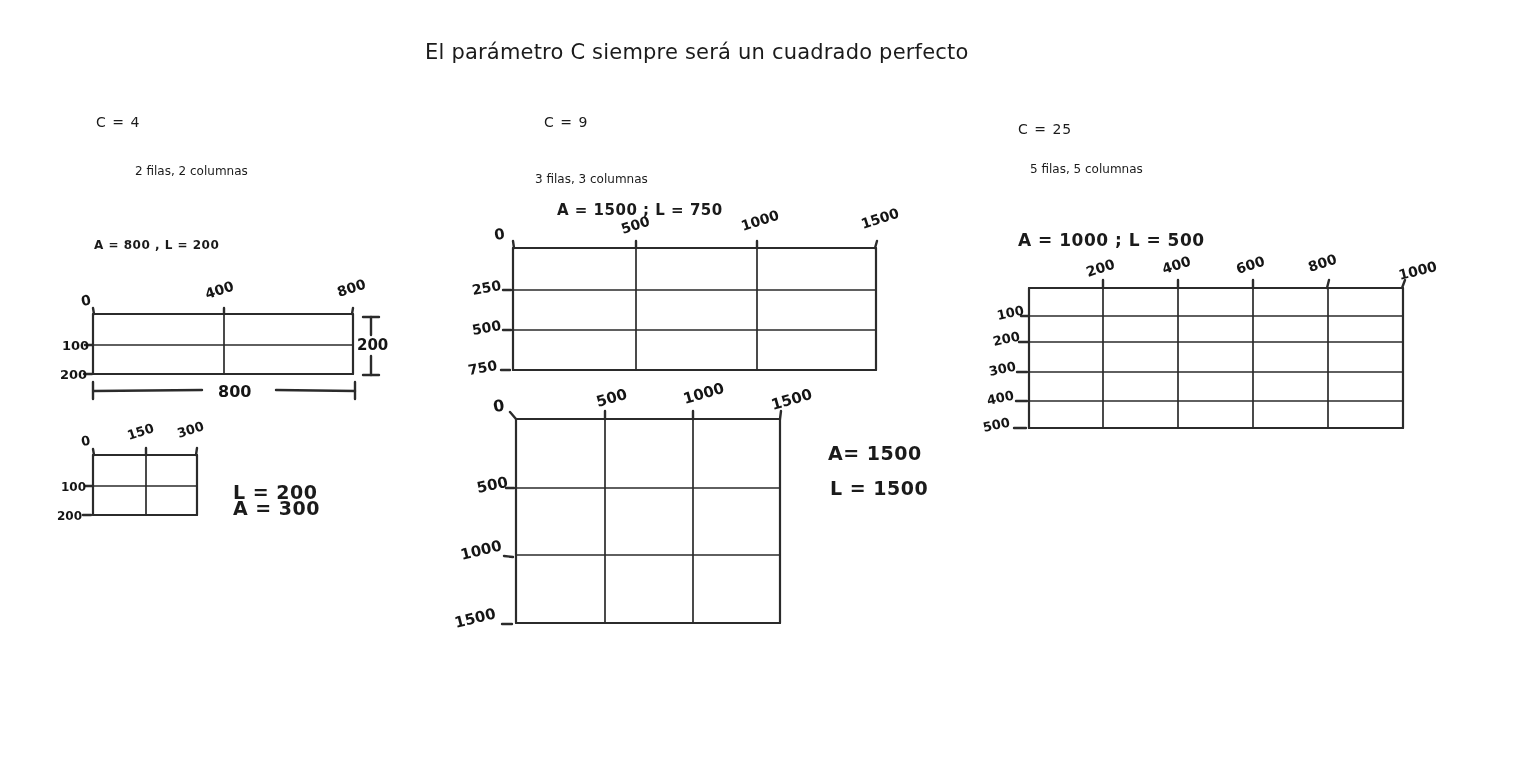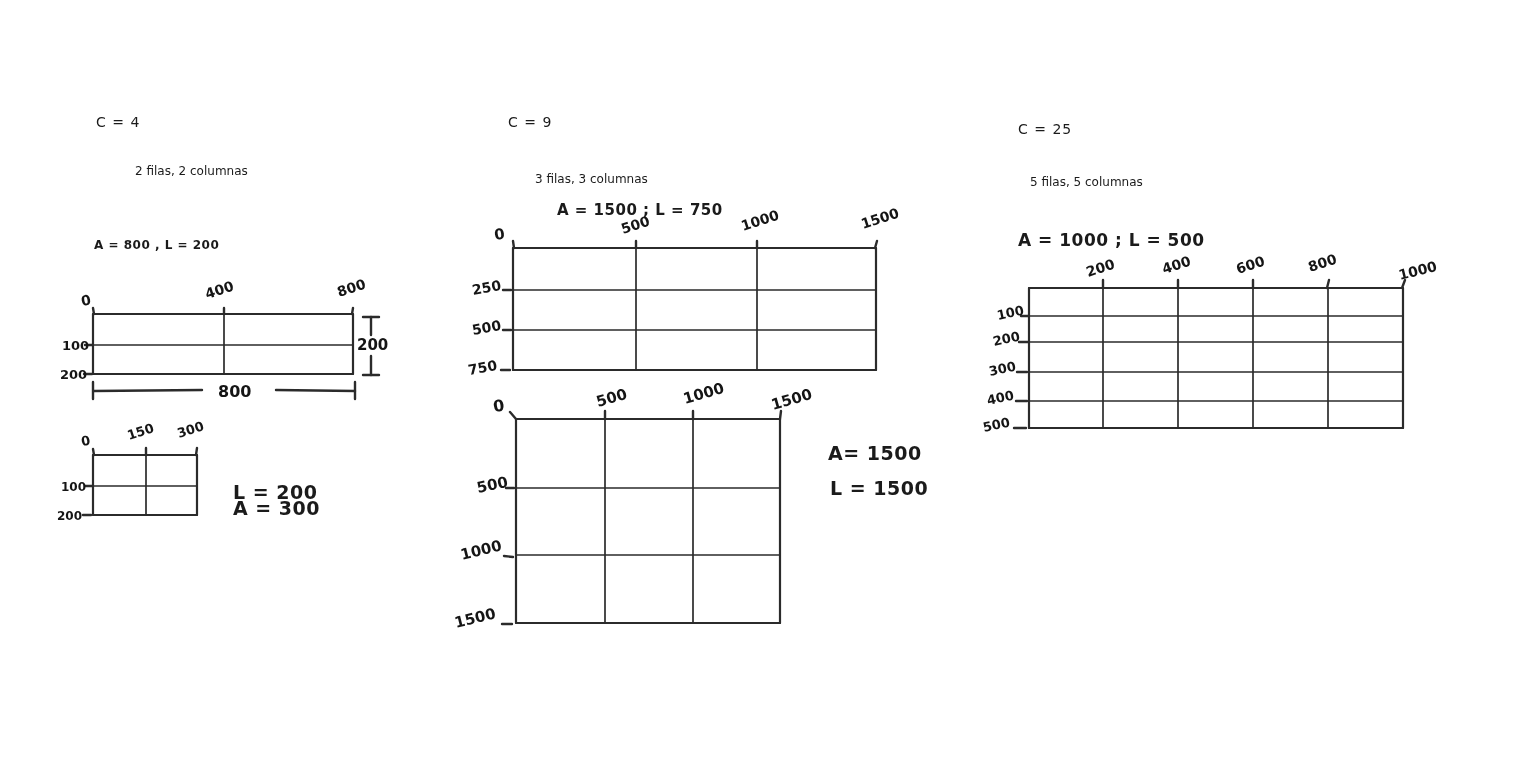--- a/index.html
+++ b/index.html
@@ -22,20 +22,21 @@
   svg text{fill:#151515;font-family:"DejaVu Sans","Liberation Sans",sans-serif;font-weight:bold;}
   .tk{font-size:14px;}
   .yl{font-size:13px;}
   .dimtxt{font-size:15px;}
 </style>
 </head>
 <body>
 
 <div id="page">
 
+  <div class="abs title" style="left:425px;top:40px;">El parámetro C siempre será un cuadrado perfecto</div>
 
   <div class="abs c-label" style="left:96px;top:114px;">C = 4</div>
   <div class="abs note" style="left:135px;top:164px;">2 filas, 2 columnas</div>
   <div class="abs params" style="left:94px;top:238px;">A = 800 ,   L = 200</div>
 
   <svg class="abs" style="left:60px;top:286px;" width="360" height="130" viewBox="0 0 360 130">
     <g>
       <line class="outer" x1="33" y1="28" x2="293" y2="28"></line>
       <line class="inner" x1="33" y1="59" x2="293" y2="59"></line>
       <line class="outer" x1="33" y1="88" x2="293" y2="88"></line>
@@ -86,21 +87,21 @@
     <text class="yl" x="27" y="23" transform="rotate(-10 27 23)">0</text>
     <text class="yl" x="74" y="17" transform="rotate(-18 74 17)">150</text>
     <text class="yl" x="124" y="15" transform="rotate(-18 124 15)">300</text>
     <text class="yl" x="6" y="68" style="font-size:12px">100</text>
     <text class="yl" x="2" y="97" style="font-size:12px">200</text>
   </svg>
 
   <div class="abs side-label" style="left:233px;top:449px;margin-top:48px;">A = 300</div>
   <div class="abs side-label" style="left:233px;top:481px;">L = 200</div>
 
-  <div class="abs c-label" style="left:508px;top:114px;">C = 9</div>
+  <div class="abs c-label" style="left:544px;top:114px;">C = 9</div>
   <div class="abs note" style="left:535px;top:172px;">3 filas, 3 columnas</div>
   <div class="abs params" style="left:557px;top:201px;font-size:15px;">A = 1500 ;   L = 750</div>
 
   <svg class="abs" style="left:455px;top:218px;" width="465" height="165" viewBox="0 0 465 165">
     <g>
       <line class="outer" x1="58" y1="30" x2="421" y2="30"></line>
       <line class="inner" x1="58" y1="72" x2="421" y2="72"></line>
       <line class="inner" x1="58" y1="112" x2="421" y2="112"></line>
       <line class="outer" x1="58" y1="152" x2="421" y2="152"></line>
       <line class="outer" x1="58" y1="30" x2="58" y2="152"></line>
@@ -148,21 +149,21 @@
     <text class="tk" x="333" y="17" style="font-size:15px" transform="rotate(-16 333 17)">1500</text>
     <text class="tk" x="38" y="100" style="font-size:15px" transform="rotate(-12 38 100)">500</text>
     <text class="tk" x="22" y="167" style="font-size:15px" transform="rotate(-14 22 167)">1000</text>
     <text class="tk" x="16" y="235" style="font-size:15px" transform="rotate(-14 16 235)">1500</text>
   </svg>
 
   <div class="abs side-label" style="left:828px;top:442px;">A= 1500</div>
   <div class="abs side-label" style="left:830px;top:477px;">L = 1500</div>
 
   <div class="abs c-label" style="left:1018px;top:121px;">C = 25</div>
-  <div class="abs note" style="left:1030px;top:175px;">5 filas, 5 columnas</div>
+  <div class="abs note" style="left:1030px;top:162px;">5 filas, 5 columnas</div>
   <div class="abs params" style="left:1018px;top:230px;font-size:17px;">A = 1000  ;   L = 500</div>
 
   <svg class="abs" style="left:980px;top:250px;" width="480" height="190" viewBox="0 0 480 190">
     <g>
       <line class="outer" x1="49" y1="38" x2="423" y2="38"></line>
       <line class="inner" x1="49" y1="66" x2="423" y2="66"></line>
       <line class="inner" x1="49" y1="92" x2="423" y2="92"></line>
       <line class="inner" x1="49" y1="122" x2="423" y2="122"></line>
       <line class="inner" x1="49" y1="151" x2="423" y2="151"></line>
       <line class="outer" x1="49" y1="178" x2="423" y2="178"></line>

